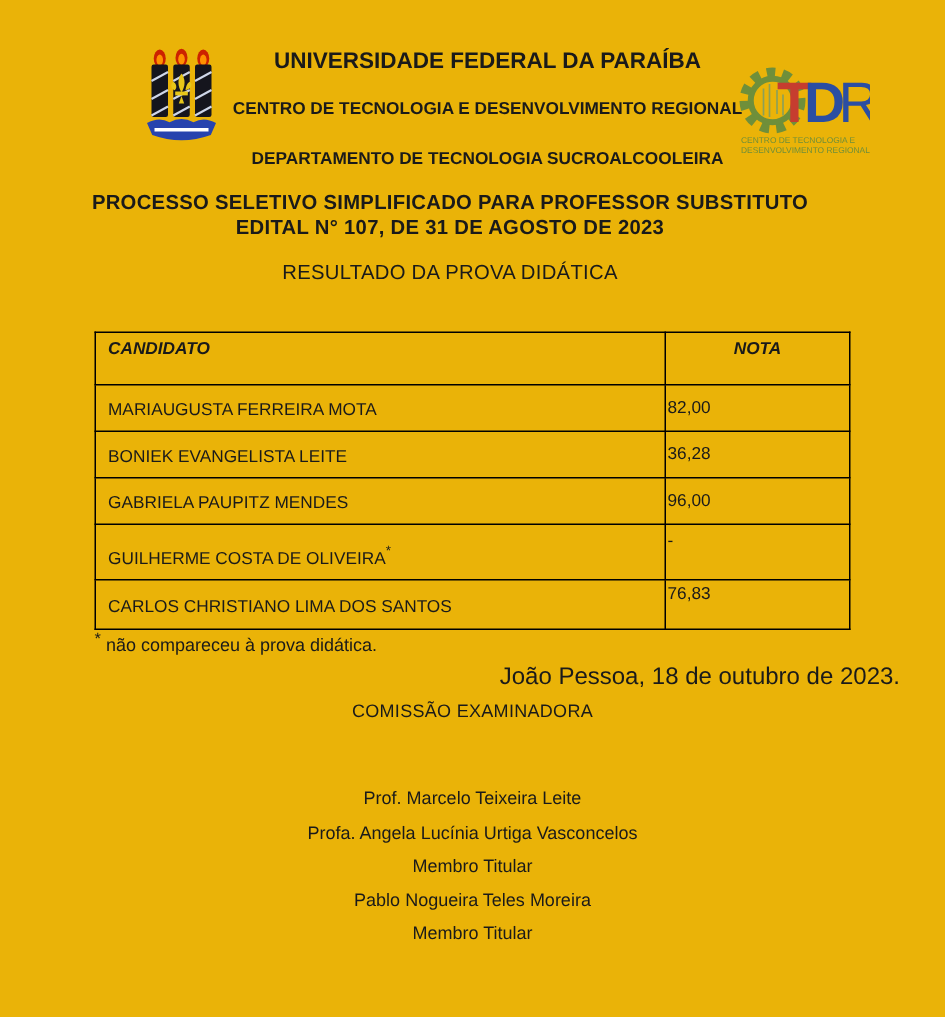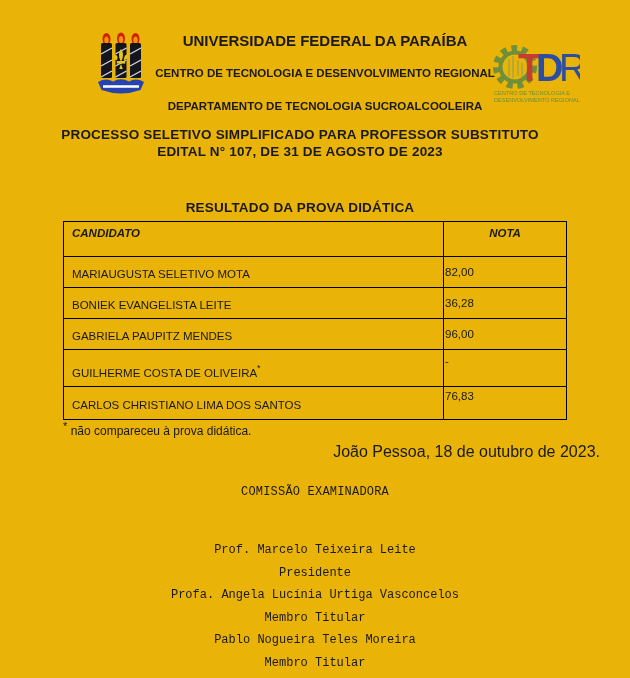--- a/index.html
+++ b/index.html
@@ -12,21 +12,21 @@
   .header{position:absolute;top:0;left:0;right:0;height:115px;}
   .ufpb-logo{position:absolute;left:97px;top:32px;}
   .header-text{position:absolute;left:150px;top:33px;width:350px;text-align:center;line-height:15px;}
   .h1{font-size:15px;font-weight:bold;white-space:nowrap;}
   .h2{font-size:11.5px;font-weight:bold;margin-top:18px;white-space:nowrap;}
   .ctdr-logo{position:absolute;left:492px;top:36px;}
 
   
   .title-block{position:absolute;top:126px;left:20px;width:560px;text-align:center;}
   .title-line{font-size:13.5px;font-weight:bold;line-height:17px;letter-spacing:.2px;}
-  .subtitle{font-size:13.5px;font-weight:bold;margin-top:40px;letter-spacing:.2px;}
+  .subtitle{font-size:13.5px;font-weight:normal;margin-top:14px;letter-spacing:.2px;}
 
   
   table.results{position:absolute;top:221px;left:63px;width:504px;border-collapse:collapse;table-layout:fixed;}
   table.results th,table.results td{border:1px solid #000;font-size:11.5px;}
   table.results th{height:28px;vertical-align:top;padding-top:5px;font-weight:bold;font-style:italic;}
   th.cand-h{text-align:left;padding-left:8px;}
   th.nota-h{width:120px;text-align:center;}
   table.results td{height:28px;vertical-align:middle;}
   td.cand{padding-left:8px;text-align:left;}
   td.nota{text-align:left;}
@@ -34,21 +34,21 @@
   tbody tr:nth-child(4) td.cand{vertical-align:bottom;padding-bottom:7px;}
   tbody tr:nth-child(5) td.nota{vertical-align:top;padding-top:3px;}
   sup.mark{font-size:9px;position:relative;top:-1px;}
 
   
   .footnote{position:absolute;left:63px;top:420px;font-size:12px;}
   .footnote sup{font-size:11px;}
   .date-line{position:absolute;right:30px;top:443px;font-size:16px;}
 
   
-  .commission{position:absolute;top:485px;left:0;right:0;text-align:center;font-size:12px;font-family:Liberation Mono, monospace;}
+  .commission{position:absolute;top:467px;left:0;right:0;text-align:center;font-size:12px;}
   .commission-heading{letter-spacing:.2px;}
   .members{margin-top:40px;line-height:22.5px;}
 </style>
 </head>
 <body>
 
 <div class="page">
 
   <div class="header">
 
@@ -127,21 +127,21 @@
 
   <table class="results">
     <thead>
       <tr>
         <th class="cand-h">CANDIDATO</th>
         <th class="nota-h">NOTA</th>
       </tr>
     </thead>
     <tbody>
         <tr>
-          <td class="cand"><span>MARIAUGUSTA SELETIVO MOTA</span><sup class="mark"></sup></td>
+          <td class="cand"><span>MARIAUGUSTA FERREIRA MOTA</span><sup class="mark"></sup></td>
           <td class="nota">82,00</td>
         </tr>
         <tr>
           <td class="cand"><span>BONIEK EVANGELISTA LEITE</span><sup class="mark"></sup></td>
           <td class="nota">36,28</td>
         </tr>
         <tr>
           <td class="cand"><span>GABRIELA PAUPITZ MENDES</span><sup class="mark"></sup></td>
           <td class="nota">96,00</td>
         </tr>
@@ -159,21 +159,20 @@
   <div class="footnote">
     <sup>*</sup>
     <span>não compareceu à prova didática.</span>
   </div>
   <div class="date-line">João Pessoa, 18 de outubro de 2023.</div>
 
   <div class="commission">
     <div class="commission-heading">COMISSÃO EXAMINADORA</div>
     <div class="members">
         <div>Prof. Marcelo Teixeira Leite</div>
-        <div>Presidente</div>
         <div>Profa. Angela Lucínia Urtiga Vasconcelos</div>
         <div>Membro Titular</div>
         <div>Pablo Nogueira Teles Moreira</div>
         <div>Membro Titular</div>
       </div>
   </div>
 
 </div>
 
 </body></html>

